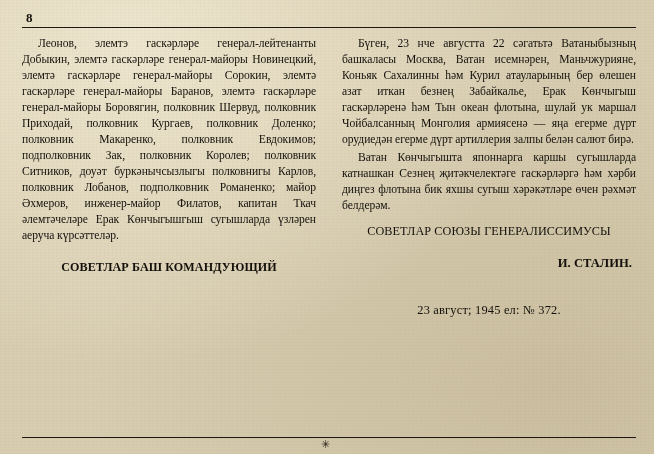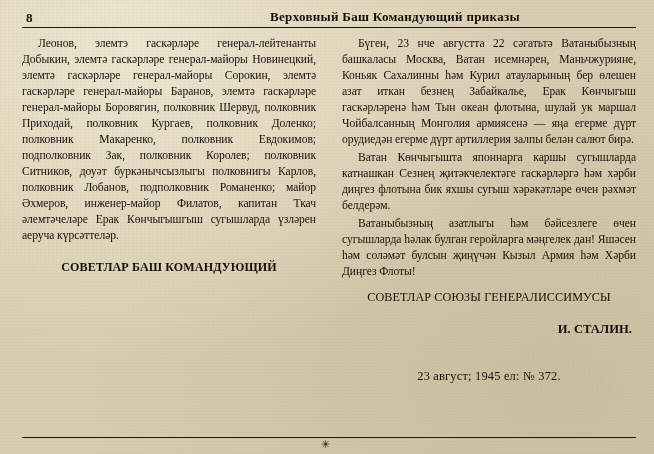--- a/index.html
+++ b/index.html
@@ -143,34 +143,32 @@
   }
 </style>
 </head>
 <body>
 
 <div class="page">
   <div class="grain"></div>
 
   <div class="header">
     <div class="folio">8</div>
-    <div class="running-title">Верховный Баш Командующий приказы</div>
   </div>
   <div class="rule-top"></div>
 
   <div class="cols">
     <div class="col">
       <p class="para">Леонов, элемтэ гаскәрләре генерал-лейтенанты Добыкин, элемтә гаскәрләре генерал-майоры Новинецкий, элемтә гаскәрләре генерал-майоры Сорокин, элемтә гаскәрләре генерал-майоры Баранов, элемтә гаскәрләре генерал-майоры Боровягин, полковник Шервуд, полковник Приходай, полковник Кургаев, полковник Доленко; полковник Макаренко, полковник Евдокимов; подполковник Зак, полковник Королев; полковник Ситников, доуәт буркәнычсызлыгы полковнигы Карлов, полковник Лобанов, подполковник Романенко; майор Әхмеров, инженер-майор Филатов, капитан Ткач әлемтәчеләре Ерак Көнчыгышгыш сугышларда үзләрен аеруча күрсәттеләр.</p>
       <div class="left-sig">СОВЕТЛАР БАШ КОМАНДУЮЩИЙ</div>
     </div>
 
     <div class="col">
       <p class="para">Бүген, 23 нче августта 22 сәгатьтә Ватаныбызның башкаласы Москва, Ватан исемнәрен, Маньчжурияне, Коньяк Сахалинны һәм Курил атауларының бер өлешен азат иткан безнең Забайкалье, Ерак Көнчыгыш гаскәрләренә һәм Тын океан флотына, шулай ук маршал Чойбалсанның Монголия армиясенә — яңа егерме дүрт орудиедән егерме дүрт артиллерия залпы белән салют бирә.</p>
       <p class="para">Ватан Көнчыгышта японнарга каршы сугышларда катнашкан Сезнең җитәкчелектәге гаскәрләргә һәм хәрби диңгез флотына бик яхшы сугыш хәрәкәтләре өчен рәхмәт белдерәм.</p>
-      <p class="para">Ватаныбызның азатлыгы һәм бәйсезлеге өчен сугышларда һәлак булган геройларга мәңгелек дан! Яшәсен һәм соләмәт булсын җиңүчән Кызыл Армия һәм Хәрби Диңгез Флоты!</p>
       <div class="sig-block">
         <div class="sig-line-1">СОВЕТЛАР СОЮЗЫ ГЕНЕРАЛИССИМУСЫ</div>
         <div class="sig-line-2">И. СТАЛИН.</div>
         <div class="date-line">23 август; 1945 ел: № 372.</div>
       </div>
     </div>
   </div>
 
   <div class="rule-bottom"></div>
   <div class="dingbat">✳</div>

